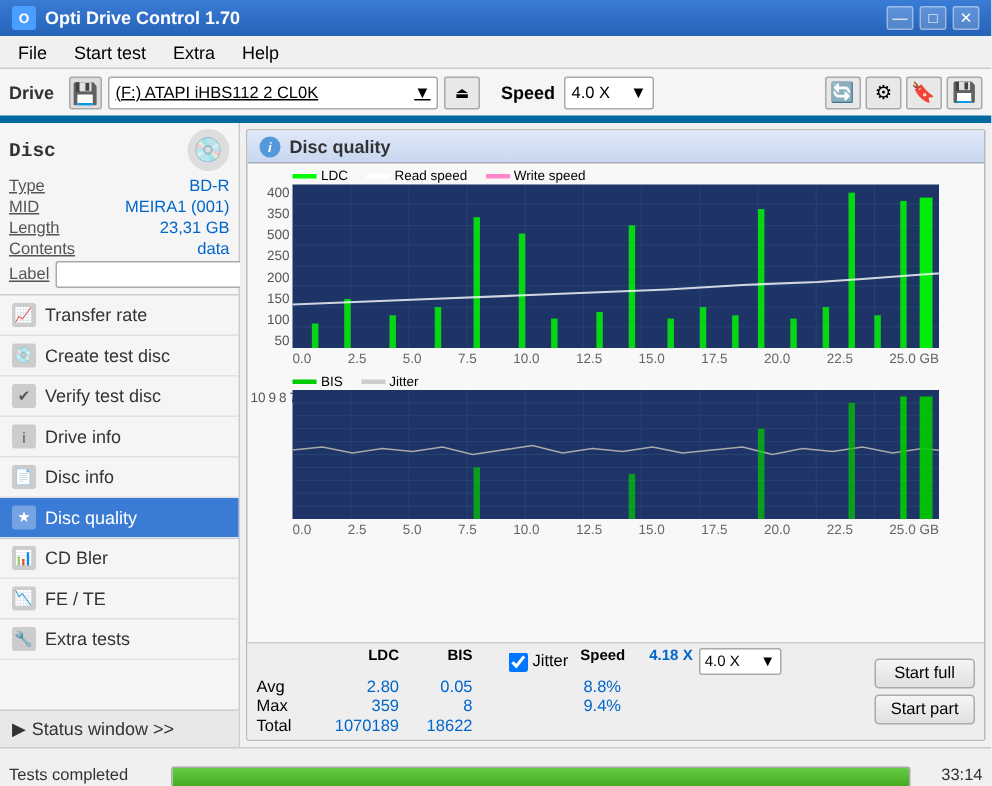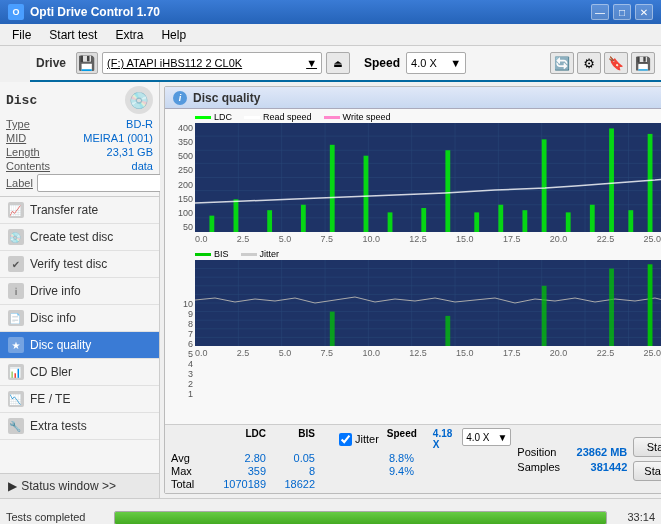--- a/index.html
+++ b/index.html
@@ -72,23 +72,22 @@
       font-size: 12px;
     }
 
     
     .toolbar {
       background: #f5f5f5;
       height: 36px;
       display: flex;
       align-items: center;
       padding: 0 6px;
-      border-bottom: 2px solid #0369a1;
+      border-bottom: 5px solid #0369a1;
       gap: 6px;
-      margin-left: 30px;
     }
     .toolbar-label {
       font-size: 12px;
       font-weight: bold;
       color: #333;
       margin-right: 4px;
     }
     .drive-select {
       display: flex;
       align-items: center;
@@ -579,21 +578,21 @@
             <div class="legend-item">
               <div style="width:16px;height:3px;background:#00cc00;"></div>
               <span>BIS</span>
             </div>
             <div class="legend-item">
               <div style="width:16px;height:3px;background:#cccccc;"></div>
               <span>Jitter</span>
             </div>
           </div>
 
-          <div style="position:absolute;left:0;top:12px;bottom:14px;width:28px;display:flex;flex-direction:column;justify-content:space-between;margin-top:39px;">
+          <div style="position:absolute;left:0;top:12px;bottom:14px;width:28px;display:flex;flex-direction:row;justify-content:space-between;">
             <span style="font-size:9px;color:#555;text-align:right;padding-right:2px;">10</span>
             <span style="font-size:9px;color:#555;text-align:right;padding-right:2px;">9</span>
             <span style="font-size:9px;color:#555;text-align:right;padding-right:2px;">8</span>
             <span style="font-size:9px;color:#555;text-align:right;padding-right:2px;">7</span>
             <span style="font-size:9px;color:#555;text-align:right;padding-right:2px;">6</span>
             <span style="font-size:9px;color:#555;text-align:right;padding-right:2px;">5</span>
             <span style="font-size:9px;color:#555;text-align:right;padding-right:2px;">4</span>
             <span style="font-size:9px;color:#555;text-align:right;padding-right:2px;">3</span>
             <span style="font-size:9px;color:#555;text-align:right;padding-right:2px;">2</span>
             <span style="font-size:9px;color:#555;text-align:right;padding-right:2px;">1</span>
@@ -688,30 +687,20 @@
             <span style="font-size:11px;color:#0066cc;min-width:75px;text-align:right;">9.4%</span>
           </div>
 
           <div style="display:flex;gap:4px;">
             <span style="min-width:36px;font-size:11px;">Total</span>
             <span style="min-width:55px;font-size:11px;text-align:right;color:#0066cc;">1070189</span>
             <span style="min-width:45px;font-size:11px;text-align:right;color:#0066cc;">18622</span>
           </div>
         </div>
 
-        <div style="display:flex;flex-direction:column;gap:3px;font-size:11px;min-width:110px;">
-          <div style="display:flex;justify-content:space-between;gap:6px;">
-            <span>Position</span>
-            <span style="color:#0066cc;font-weight:bold;">23862 MB</span>
-          </div>
-          <div style="display:flex;justify-content:space-between;gap:6px;">
-            <span>Samples</span>
-            <span style="color:#0066cc;font-weight:bold;">381442</span>
-          </div>
-        </div>
 
         <div style="display:flex;flex-direction:column;gap:4px;">
           <button class="action-btn">Start full</button>
           <button class="action-btn">Start part</button>
         </div>
       </div>
 
     </div>
   </div>
 </div>

